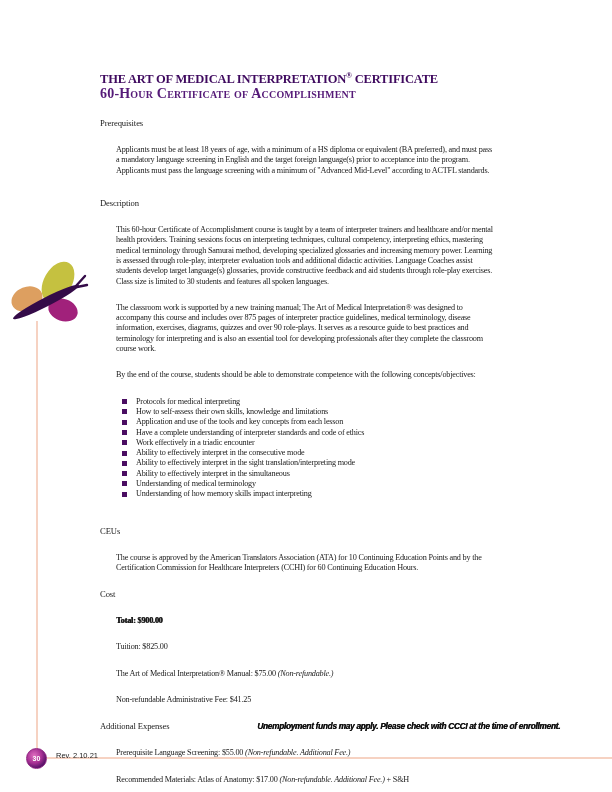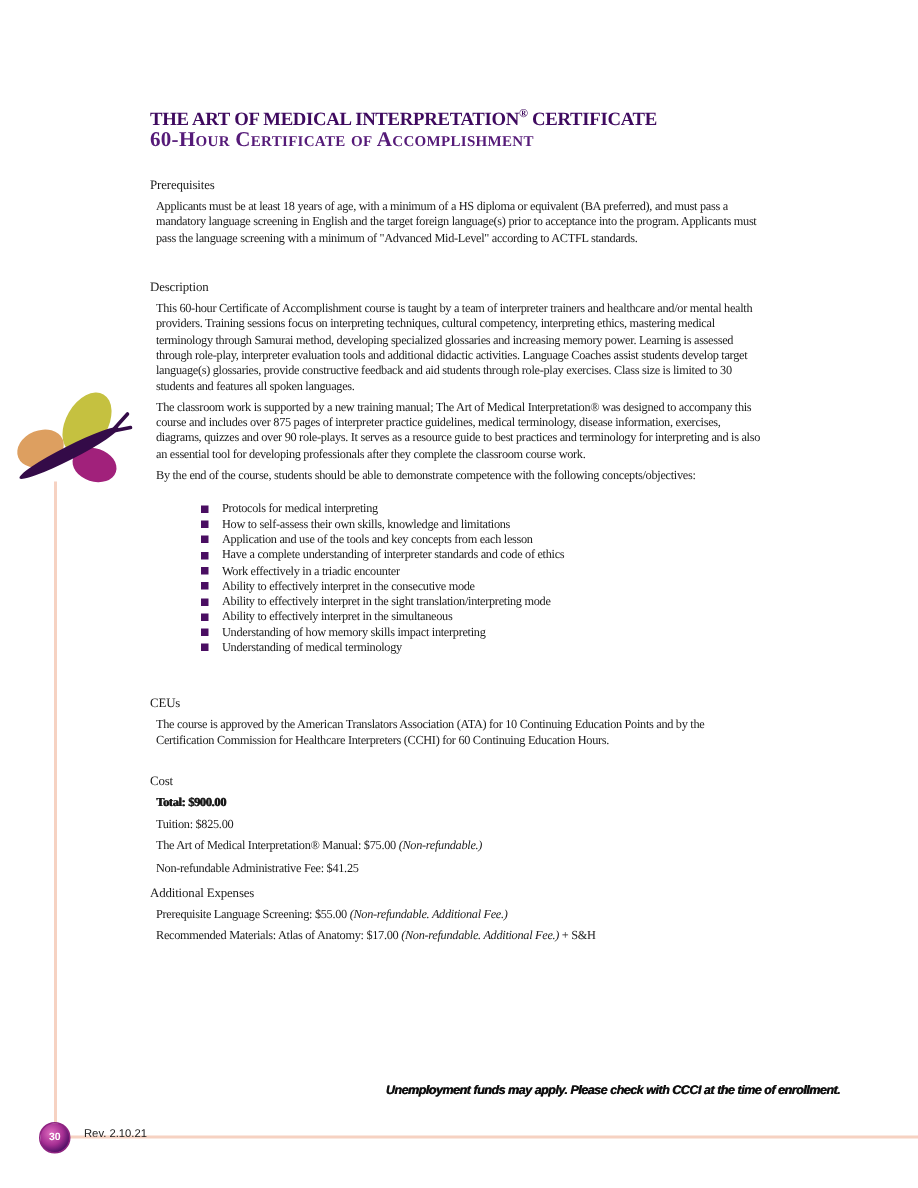--- a/index.html
+++ b/index.html
@@ -24,33 +24,33 @@
   }
   .doc-title .reg{font-size:8px;vertical-align:super;}
   .doc-subtitle{
     font-size:14px;font-weight:bold;font-variant:small-caps;
     color:#551a78;line-height:13px;letter-spacing:0.2px;
   }
   .sec-heading{
     font-size:8.6px;line-height:11px;color:#1a1a1a;letter-spacing:-0.1px;
   }
   p.body, .line{
-    margin:4px;font-size:8.2px;line-height:10.3px;letter-spacing:-0.2px;color:#1a1a1a;
+    margin:16px;font-size:8.2px;line-height:10.3px;letter-spacing:-0.2px;color:#1a1a1a;
   }
   .mt-prereq{margin-top:18px;}
   .mt-desc{margin-top:22px;}
   .mt-para2{margin-top:6px;}
   .mt-obj{margin-top:20px;}
   .mt-ceus{margin-top:26px;}
   .mt-cost{margin-top:16px;}
   .mt-tuition{margin-top:5px;}
   .mt-admin{margin-top:4px;}
   .mt-addl{margin-top:6px;}
   ul.objectives{
-    list-style:none;margin:12px;padding:0 0 0 22px;
+    list-style:none;margin:0;padding:0 0 0 22px;
   }
   ul.objectives li{
     display:flex;align-items:flex-start;
     font-size:8.2px;line-height:10.3px;letter-spacing:-0.2px;color:#1a1a1a;
   }
   ul.objectives li .sq{
     flex:0 0 auto;width:5px;height:5px;background:#4a0e62;
     margin:2.5px 9px 0 0;
   }
   .heavy{
@@ -147,25 +147,25 @@
       <li>
           <span class="sq"></span>
           <span>Ability to effectively interpret in the sight translation/interpreting mode</span>
         </li>
       <li>
           <span class="sq"></span>
           <span>Ability to effectively interpret in the simultaneous</span>
         </li>
       <li>
           <span class="sq"></span>
-          <span>Understanding of how memory skills impact interpreting</span>
+          <span>Understanding of medical terminology</span>
         </li>
       <li>
           <span class="sq"></span>
-          <span>Understanding of medical terminology</span>
+          <span>Understanding of how memory skills impact interpreting</span>
         </li>
     </ul>
 
     <div class="sec-heading mt-ceus">CEUs</div>
     <p class="body">The course is approved by the American Translators Association (ATA) for 10 Continuing Education Points and by the Certification Commission for Healthcare Interpreters (CCHI) for 60 Continuing Education Hours.</p>
 
     <div class="sec-heading mt-cost">Cost</div>
     <div class="line heavy">Total: $900.00</div>
     <div class="line mt-tuition"><span>Tuition: $825.00</span><span class="it"></span></div>
     <div class="line"><span>The Art of Medical Interpretation® Manual: $75.00 </span><span class="it">(Non-refundable.)</span></div>

